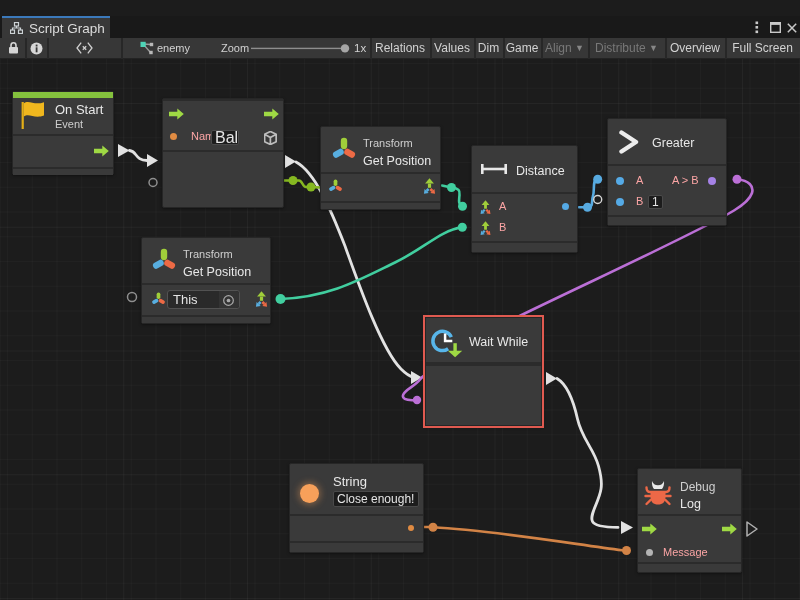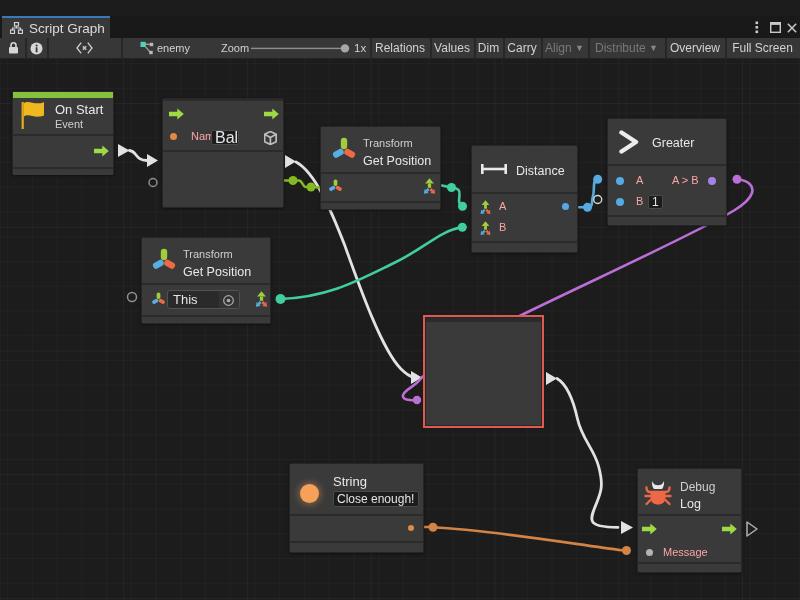--- a/index.html
+++ b/index.html
@@ -119,21 +119,21 @@
       <text x="104" y="14.3" font-size="11.5" fill="#d2d2d2" font-family="Liberation Sans">1x</text>
     </svg>
 
     <div class="tdiv" style="left:370px"></div>
     <div class="tb" style="left:370px;width:60px">Relations</div>
     <div class="tdiv" style="left:430px"></div>
     <div class="tb" style="left:430px;width:44px">Values</div>
     <div class="tdiv" style="left:474px"></div>
     <div class="tb" style="left:474px;width:29px">Dim</div>
     <div class="tdiv" style="left:503px"></div>
-    <div class="tb" style="left:503px;width:38px">Carry</div>
+    <div class="tb" style="left:503px;width:38px">Game</div>
     <div class="tdiv" style="left:541px"></div>
     <div class="tb dim" style="left:541px;width:47px">Align&nbsp;<span style="font-size:9px;color:#868686">▼</span></div>
     <div class="tdiv" style="left:588px"></div>
     <div class="tb dim" style="left:588px;width:77px">Distribute&nbsp;<span style="font-size:9px;color:#868686">▼</span></div>
     <div class="tdiv" style="left:665px"></div>
     <div class="tb" style="left:665px;width:60px">Overview</div>
     <div class="tdiv" style="left:725px"></div>
     <div class="tb" style="left:725px;width:75px">Full Screen</div>
   </div>
 
@@ -389,20 +389,29 @@
         <div class="dot" style="left:100px;top:10.5px;width:8px;height:8px;background:#a582e6"></div>
         <div class="dot" style="left:8px;top:31.5px;width:8px;height:8px;background:#55aae6"></div>
         <div class="abs plabel" style="left:28px;top:29px">B</div>
         <div class="field" style="left:40px;top:29px;width:15px;height:14px;font-size:12px">1</div>
       </div>
       <div class="ndiv"></div>
       <div class="nfoot" style="height:8px"></div>
     </div>
 
     <div class="node" style="left:425px;top:258px;width:117px;height:109px;outline:2.5px solid #e05a50;border-radius:0">
+      <div class="nhead" style="height:44px">
+        <svg class="abs" style="left:4px;top:8px" width="33" height="33" viewBox="0 0 33 33">
+          <path d="M18.14,22.77 A9.6,9.6 0 1 1 21.3,11.16" fill="none" stroke="#58b6ea" stroke-width="3.5"></path>
+          <path d="M15.1,7.4 V14.9 H22.3" stroke="#ffffff" stroke-width="2.5" fill="none"></path>
+          <rect x="23.4" y="17.2" width="3.4" height="8" fill="#9fd944"></rect>
+          <polygon points="17.9,24.8 32.2,24.8 25.1,31.2" fill="#9fd944"></polygon>
+        </svg>
+        <div class="abs title" style="left:43px;top:17px">Wait While</div>
+      </div>
       <div class="ndiv"></div>
       <div class="ndiv"></div>
       <div class="nfoot" style="height:8px"></div>
     </div>
 
     <div class="node" style="left:289px;top:404px;width:135px;height:90px">
       <div class="nhead" style="height:50px">
         <div class="dot" style="left:9.5px;top:20px;width:19px;height:19px;background:#f7a05a;box-shadow:0 0 6px 2px rgba(247,160,90,0.35)"></div>
         <div class="abs title" style="left:43px;top:10px;font-size:13px">String</div>
         <div class="field" style="left:43px;top:26.5px;width:86px;height:16px;font-size:12px">Close enough!</div>

